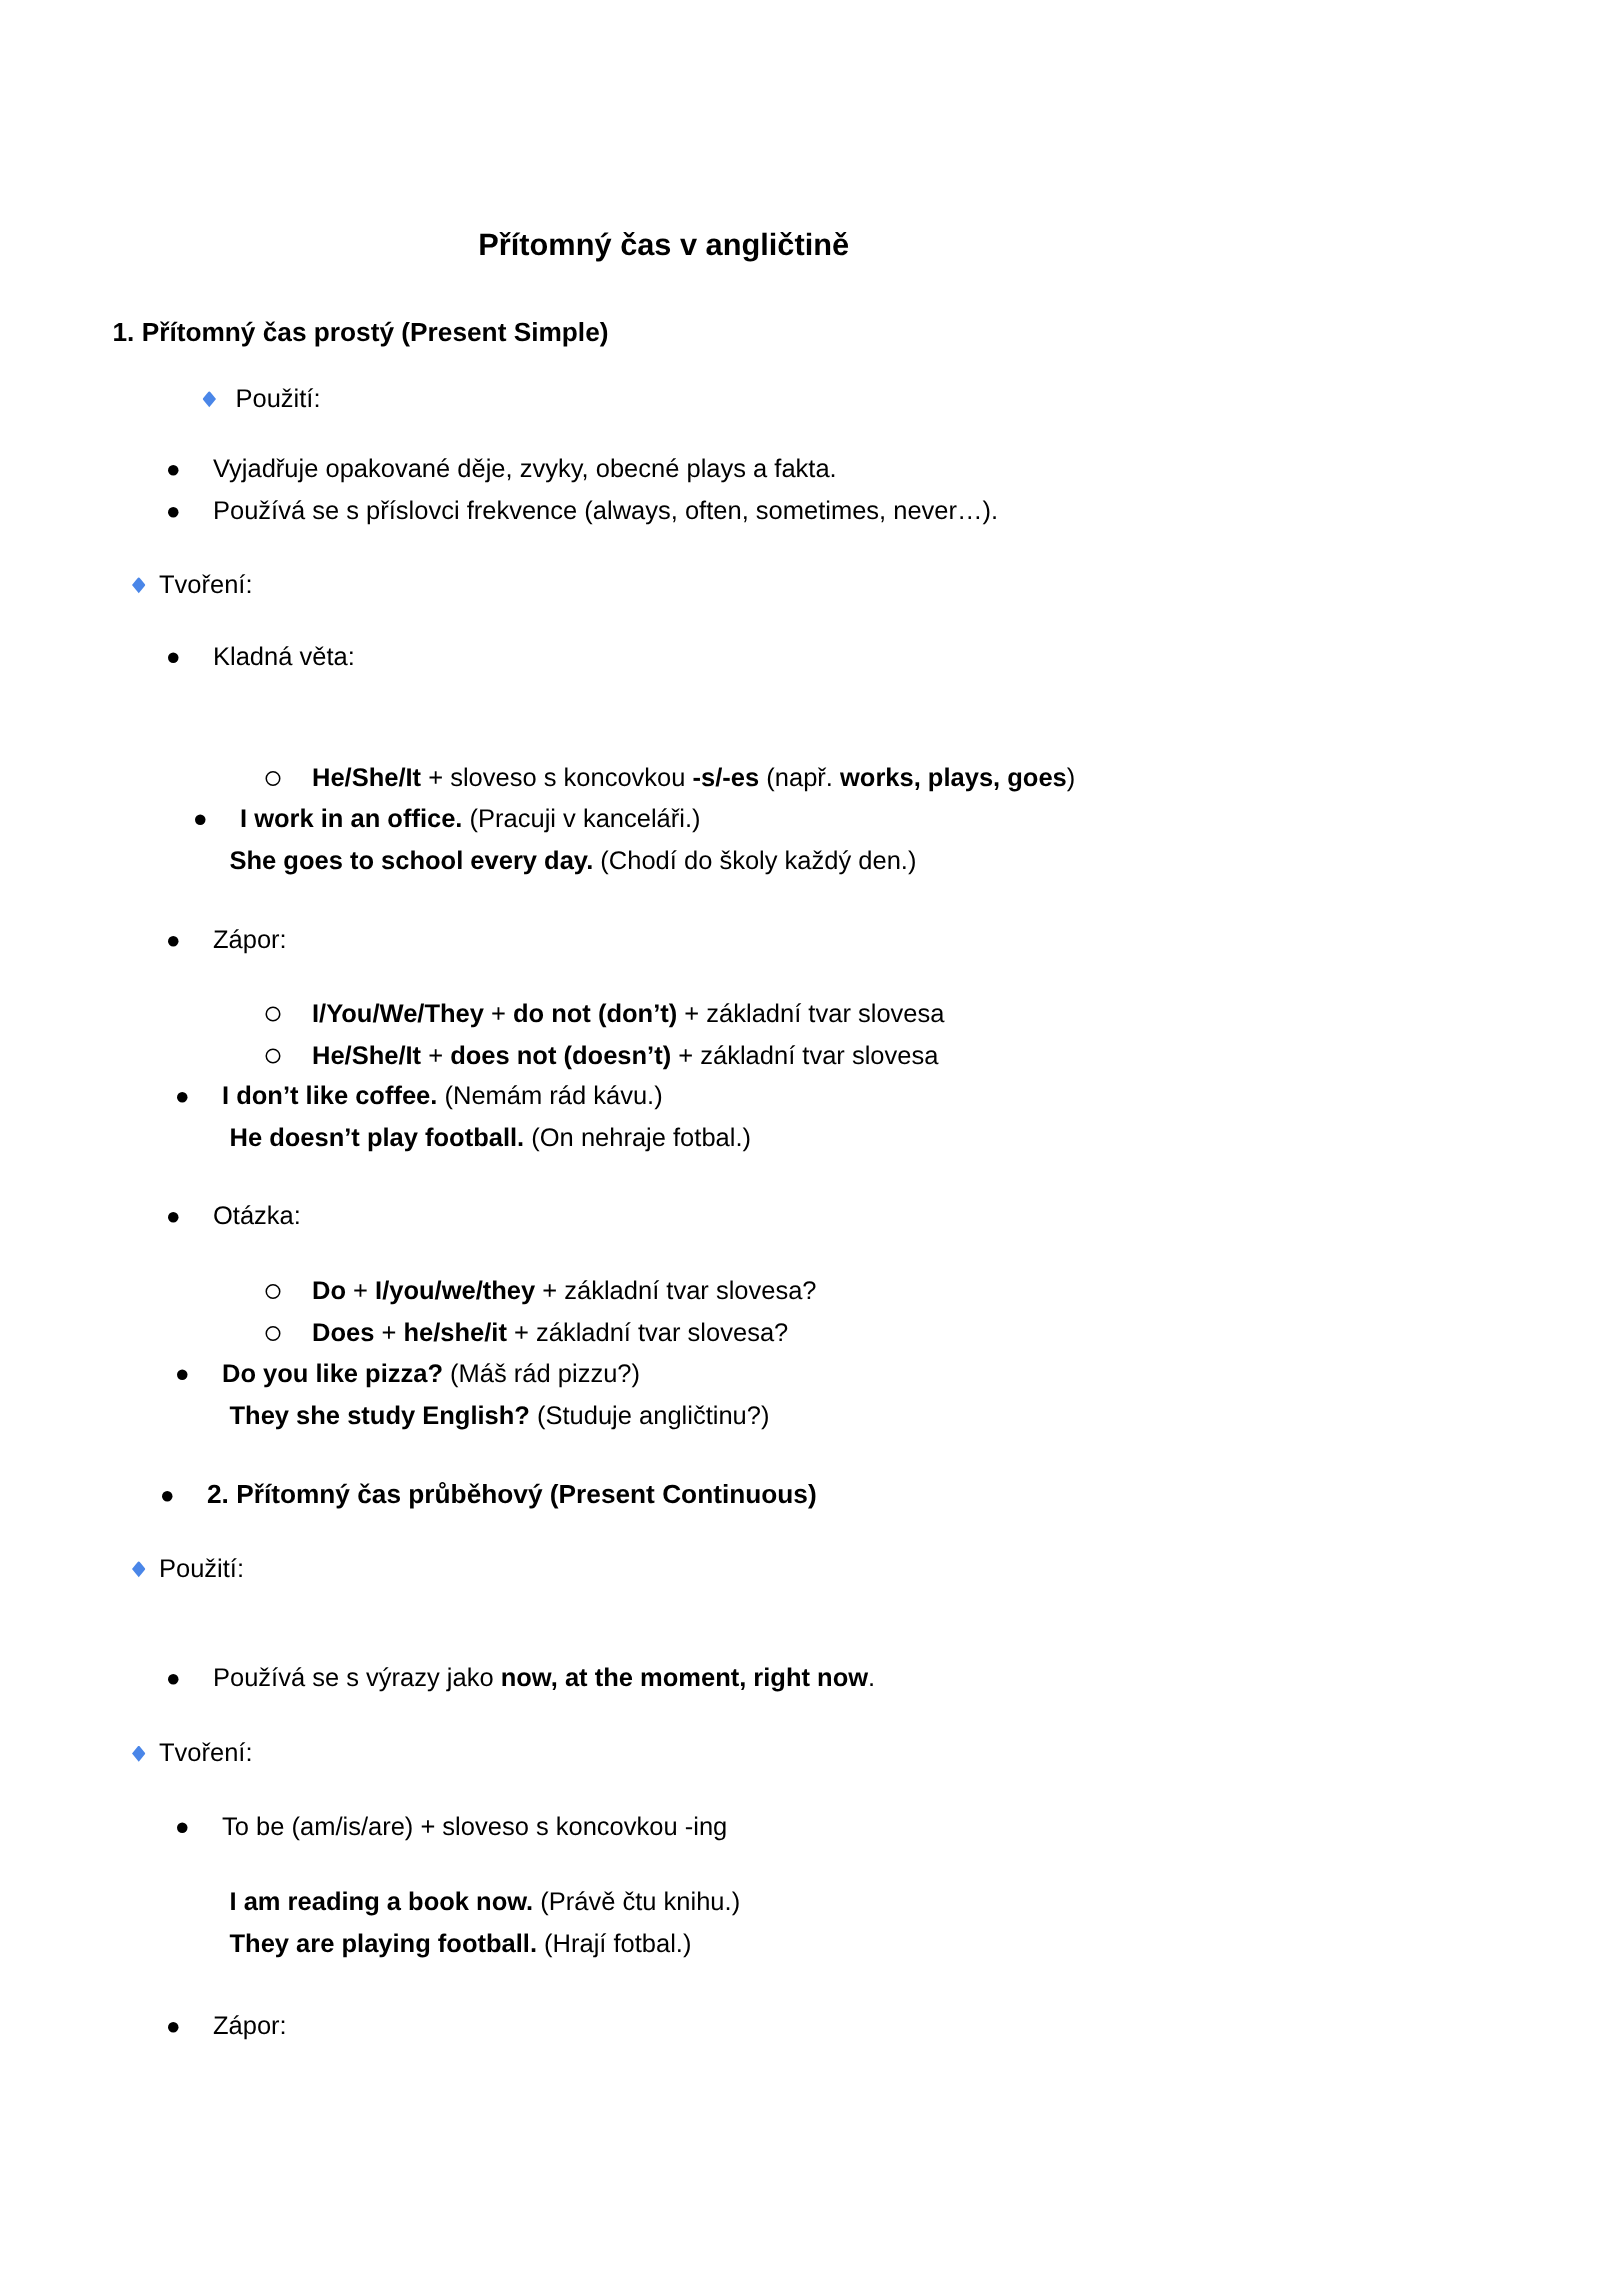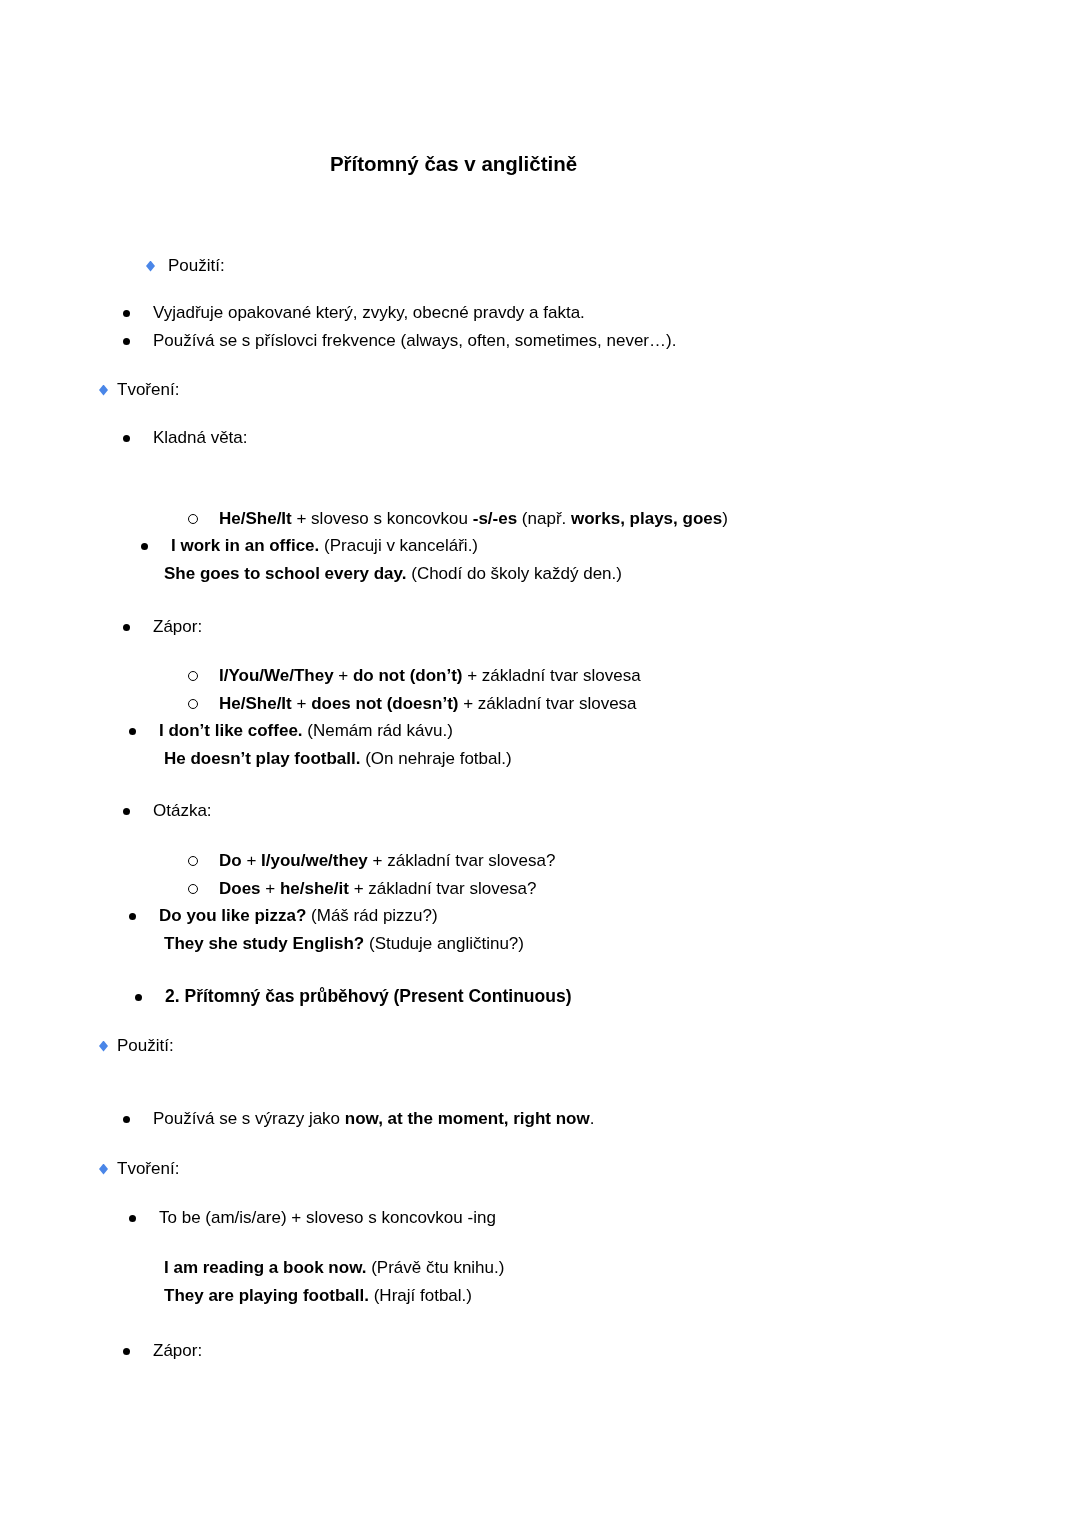--- a/index.html
+++ b/index.html
@@ -8,21 +8,21 @@
     width:1080px; height:1525px;
     font-family:"Liberation Sans","DejaVu Sans",sans-serif;
     color:var(--text-color,#000000);
   }
   .page {
     position:relative; width:1080px; height:1525px;
     background:var(--page-bg,#ffffff); overflow:hidden;
   }
   .line {
     position:absolute; font-size:17px; line-height:28px;
-    white-space:nowrap; color:var(--text-color,#000000);margin-left:11px;
+    white-space:nowrap; color:var(--text-color,#000000);
   }
   .b { font-weight:700; }
   .title-line { font-size:20.5px; font-weight:700; width:735px; text-align:center; }
   .h-line { font-size:17.5px; font-weight:700; }
   .label-line { font-weight:400; }
   .marker-dot {
     position:absolute; left:-30px; top:10.5px;
     width:7px; height:7px; background:var(--text-color,#000000); border-radius:50%;
   }
   .marker-circ {
@@ -38,24 +38,25 @@
   .dA .marker-diamond { left:-22px; }
   .dB .marker-diamond { left:-18px; }
 </style>
 </head>
 <body>
 
 <div class="page">
 
   <div class="line title-line" style="top:150px;left:75px">Přítomný čas v angličtině</div>
 
+  <div class="line h-line" style="top:207px;left:75px">1. Přítomný čas prostý (Present Simple)</div>
 
   <div class="line label-line dA" style="top:252px;left:157px"><span class="marker-diamond"></span><span>Použití:</span></div>
 
-  <div class="line" style="top:299px;left:142px"><span class="marker-dot"></span><span>Vyjadřuje opakované který, zvyky, obecné pravdy a fakta.</span></div>
+  <div class="line" style="top:299px;left:142px"><span class="marker-dot"></span><span>Vyjadřuje opakované děje, zvyky, obecné plays a fakta.</span></div>
   <div class="line" style="top:327px;left:142px"><span class="marker-dot"></span><span>Používá se s příslovci frekvence (always, often, sometimes, never…).</span></div>
 
   <div class="line label-line dB" style="top:376px;left:106px"><span class="marker-diamond"></span><span>Tvoření:</span></div>
 
   <div class="line label-line" style="top:424px;left:142px"><span class="marker-dot"></span><span>Kladná věta:</span></div>
 
   <div class="line" style="top:505px;left:208px"><span class="marker-circ"></span><span class="b">He/She/It</span><span> + sloveso s koncovkou </span><span class="b">-s/-es</span><span> (např. </span><span class="b">works, plays, goes</span><span>)</span></div>
 
   <div class="line" style="top:532px;left:160px"><span class="marker-dot"></span><span class="b">I work in an office.</span><span> (Pracuji v kanceláři.)</span></div>
   <div class="line" style="top:560px;left:153px"><span class="b">She goes to school every day.</span><span> (Chodí do školy každý den.)</span></div>
@@ -69,21 +70,21 @@
   <div class="line" style="top:745px;left:153px"><span class="b">He doesn’t play football.</span><span> (On nehraje fotbal.)</span></div>
 
   <div class="line label-line" style="top:797px;left:142px"><span class="marker-dot"></span><span>Otázka:</span></div>
 
   <div class="line" style="top:847px;left:208px"><span class="marker-circ"></span><span class="b">Do</span><span> + </span><span class="b">I/you/we/they</span><span> + základní tvar slovesa?</span></div>
   <div class="line" style="top:875px;left:208px"><span class="marker-circ"></span><span class="b">Does</span><span> + </span><span class="b">he/she/it</span><span> + základní tvar slovesa?</span></div>
 
   <div class="line" style="top:902px;left:148px"><span class="marker-dot"></span><span class="b">Do you like pizza?</span><span> (Máš rád pizzu?)</span></div>
   <div class="line" style="top:930px;left:153px"><span class="b">They she study English?</span><span> (Studuje angličtinu?)</span></div>
 
-  <div class="line h-line" style="top:982px;left:154px"><span class="marker-dot" style="top:12px"></span><span>2. Přítomný čas průběhový (Present Continuous)</span></div>
+  <div class="line h-line" style="top:982px;left:138px"><span class="marker-dot" style="top:12px"></span><span>2. Přítomný čas průběhový (Present Continuous)</span></div>
 
   <div class="line label-line dB" style="top:1032px;left:106px"><span class="marker-diamond"></span><span>Použití:</span></div>
 
   <div class="line" style="top:1105px;left:142px"><span class="marker-dot"></span><span>Používá se s výrazy jako </span><span class="b">now, at the moment, right now</span><span>.</span></div>
 
   <div class="line label-line dB" style="top:1155px;left:106px"><span class="marker-diamond"></span><span>Tvoření:</span></div>
 
   <div class="line label-line" style="top:1204px;left:148px"><span class="marker-dot"></span><span>To be (am/is/are) + sloveso s koncovkou -ing</span></div>
 
   <div class="line" style="top:1254px;left:153px"><span class="b">I am reading a book now.</span><span> (Právě čtu knihu.)</span></div>

